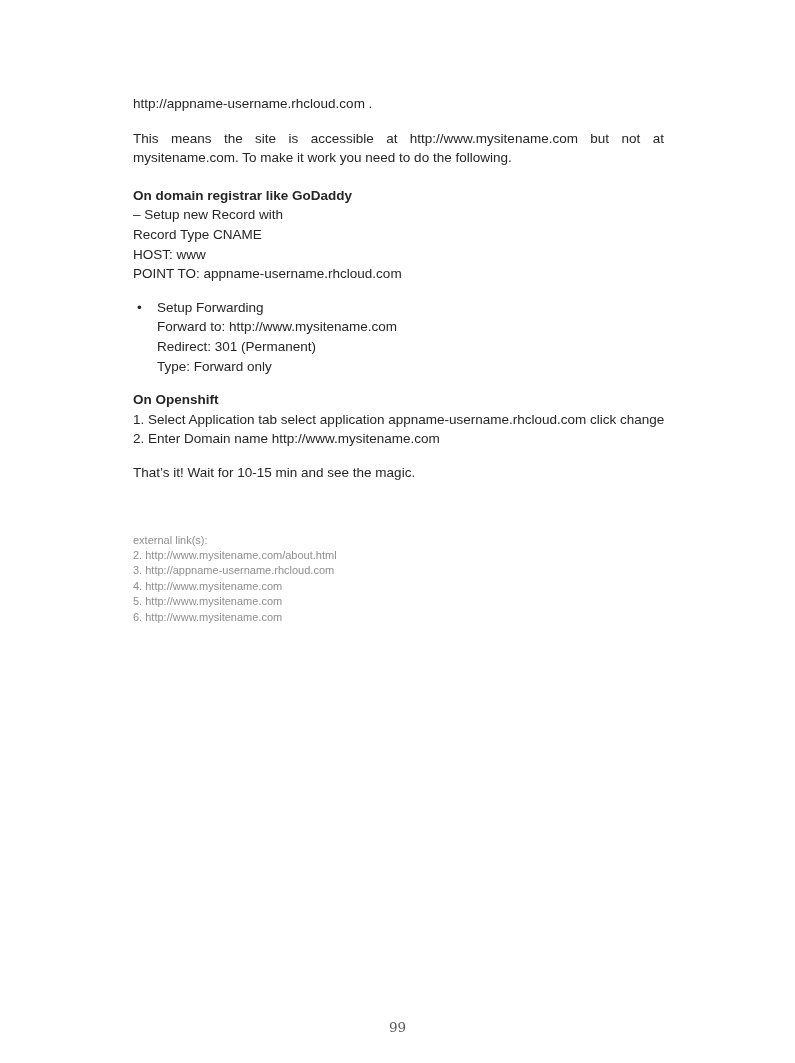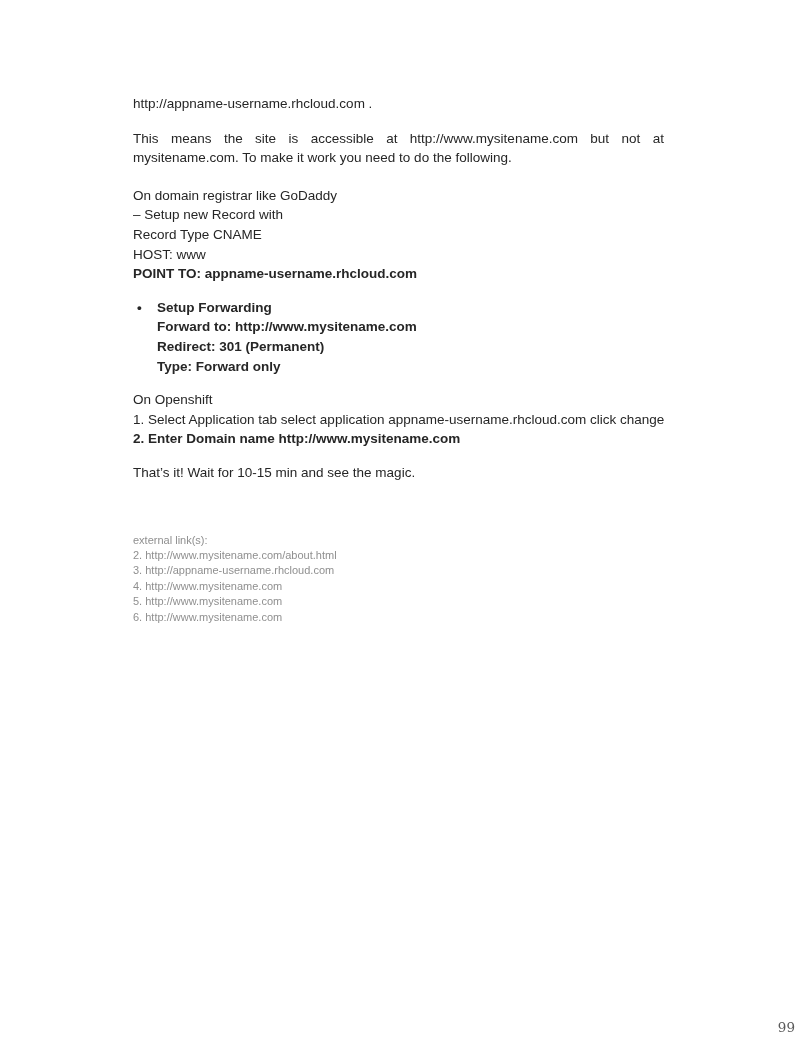--- a/index.html
+++ b/index.html
@@ -15,44 +15,44 @@
   .page-content {
     position: absolute;
     left: 133px;
     top: 94px;
     width: 531px;
     font-size: 13.5px;
     line-height: 19.6px;
   }
   .txt-line { white-space: normal; }
   .para-justify { text-align: justify; }
-  .bold { font-weight: normal; }
+  .bold { font-weight: bold; }
   .mb-15 { margin-bottom: 15px; }
   .mb-18 { margin-bottom: 18px; }
-  .mb-14 { margin-bottom: 14px; font-weight: bold; }
+  .mb-14 { margin-bottom: 14px; }
   .mb-34 { margin-bottom: 50px; }
   .bullet-item { position: relative; padding-left: 24px; }
   .bullet-marker {
     position: absolute;
     left: 4px;
     top: 0;
     line-height: 19.6px;
   }
   .step-line { white-space: nowrap; }
   .external-links {
     font-size: 11px;
     line-height: 15.4px;
     color: #8f8f8f;
   }
   .page-number {
     position: absolute;
     left: 0;
     bottom: 28px;
     width: 100%;
-    text-align: right;
+    text-align: center;
     font-family: "DejaVu Serif", serif;
     font-size: 13.5px;
     color: #5a5a5a;
   }
 </style>
 </head>
 <body>
 
 <div class="page-content">
 

